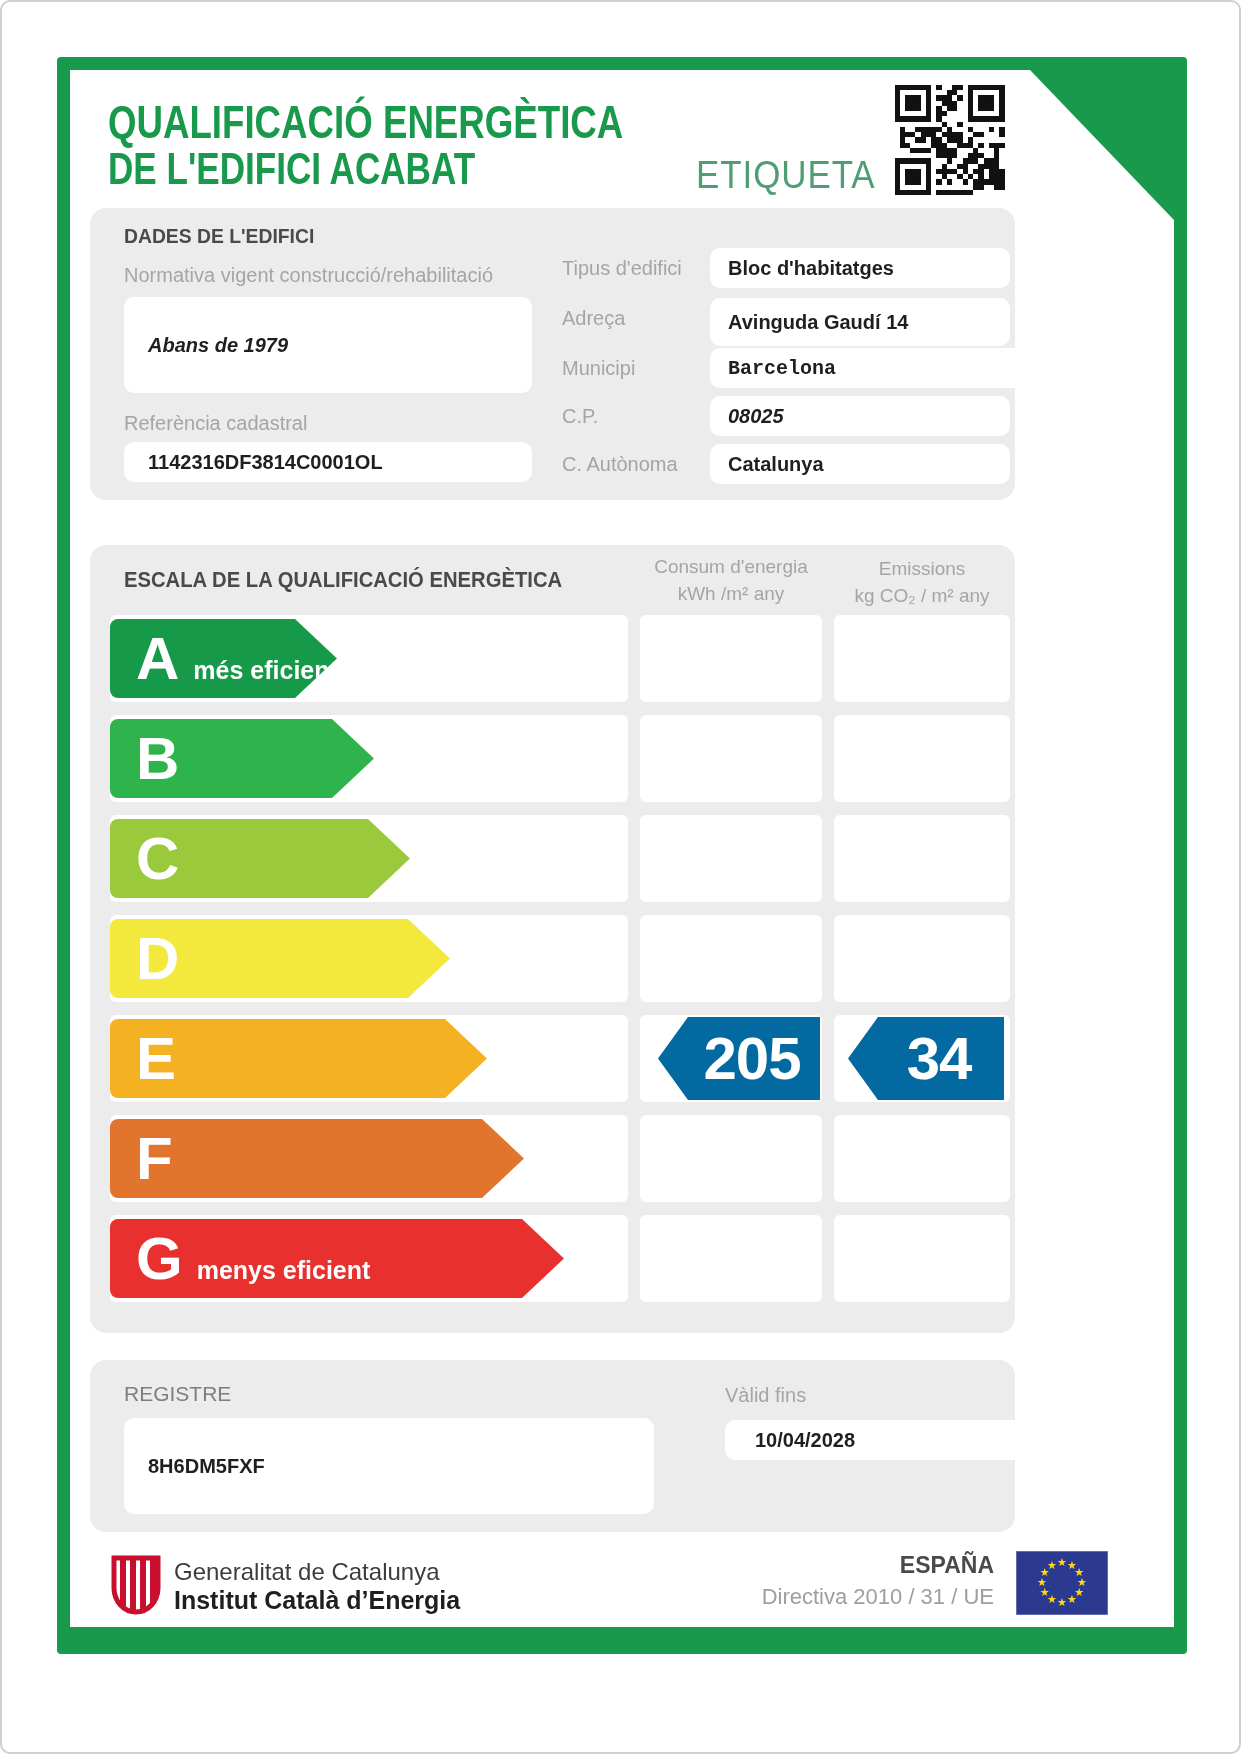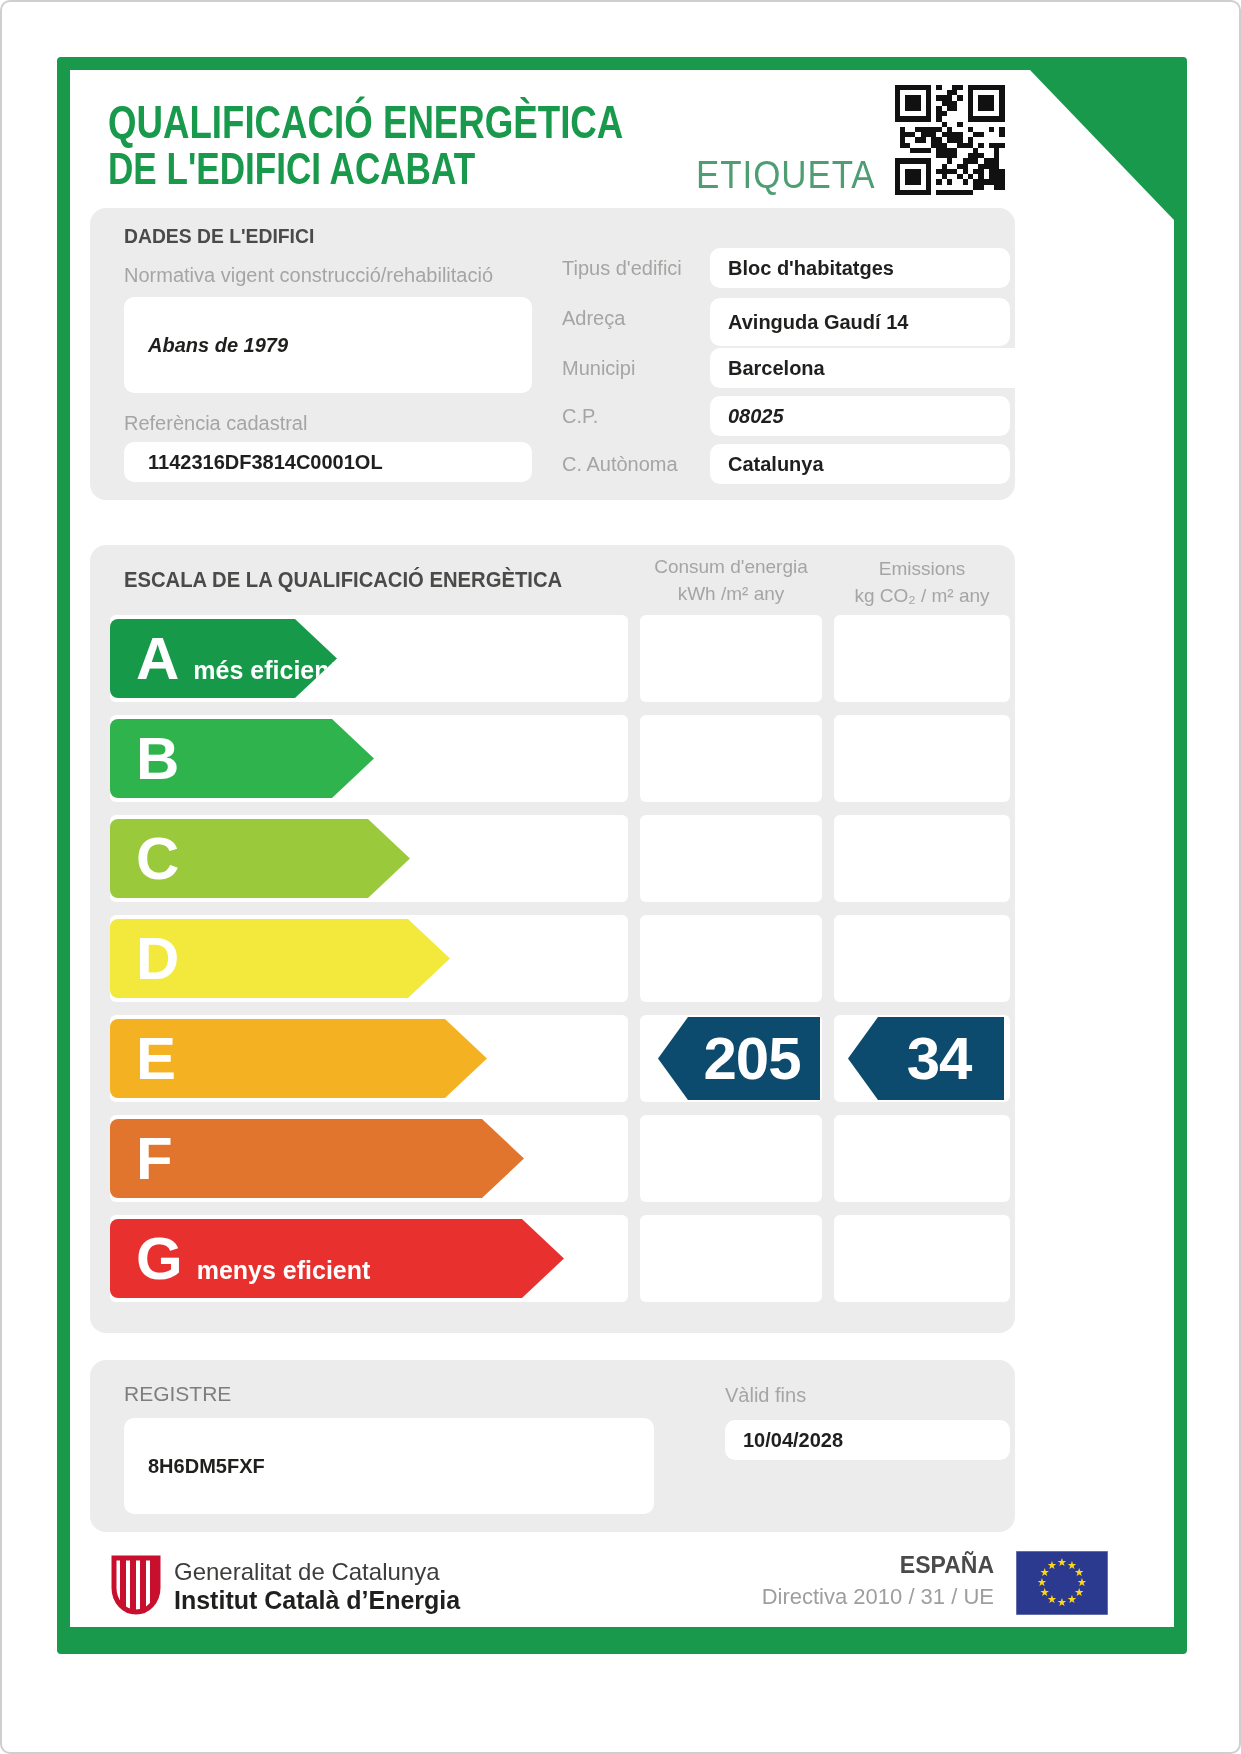--- a/index.html
+++ b/index.html
@@ -46,21 +46,21 @@
   .c2{left:638px;width:182px;}
   .c3{left:832px;width:176px;}
   .arrow{
     position:absolute;left:108px;top:4px;height:79px;border-radius:8px 0 0 8px;
     clip-path:polygon(0% 0%,calc(100% - 42px) 0%,100% 50%,calc(100% - 42px) 100%,0% 100%);
     display:flex;align-items:baseline;color:#fff;
   }
   .arrow .letter{font-size:60px;font-weight:700;line-height:79px;padding-left:26px;}
   .arrow .note{font-size:25px;font-weight:700;padding-left:14px;white-space:nowrap;}
   .badge{
-    position:absolute;top:2px;height:83px;background:#0c4a6e;
+    position:absolute;top:2px;height:83px;background:#0369a1;
     clip-path:polygon(30px 0,100% 0,100% 100%,30px 100%,0 50%);
     display:flex;align-items:center;justify-content:center;
   }
   .badge .num{color:#fff;font-size:60px;font-weight:700;padding-left:26px;letter-spacing:-1px;}
   .badge-consum{right:2px;width:162px;}
   .badge-emis{right:6px;width:156px;}
   
   .foot-org1{position:absolute;left:172px;top:1556px;font-size:24px;color:#3d3d3c;}
   .foot-org2{position:absolute;left:172px;top:1584px;font-size:25px;font-weight:700;color:#1f1f1d;}
   .foot-country{position:absolute;left:692px;top:1550px;width:300px;text-align:right;font-size:23px;font-weight:700;color:#4a4a4a;}
@@ -242,21 +242,21 @@
   <div class="wbox" style="left:708px;top:246px;width:300px;height:40px;">
     <span class="val" style="padding-left:18px;">Bloc d'habitatges</span>
   </div>
 
   <div class="lbl" style="left:560px;top:305px;">Adreça</div>
   <div class="wbox" style="left:708px;top:296px;width:300px;height:48px;">
     <span class="val" style="padding-left:18px;">Avinguda Gaudí 14</span>
   </div>
 
   <div class="lbl" style="left:560px;top:355px;">Municipi</div>
-  <div class="wbox" style="left:708px;top:346px;width:316px;height:40px;">
+  <div class="wbox" style="left:708px;top:346px;width:316px;height:40px;font-family:Liberation Mono, monospace;">
     <span class="val" style="padding-left:18px;">Barcelona</span>
   </div>
 
   <div class="lbl" style="left:560px;top:403px;">C.P.</div>
   <div class="wbox" style="left:708px;top:394px;width:300px;height:40px;font-style:italic;">
     <span class="val" style="padding-left:18px;">08025</span>
   </div>
 
   <div class="lbl" style="left:560px;top:451px;">C. Autònoma</div>
   <div class="wbox" style="left:708px;top:442px;width:300px;height:40px;">
@@ -341,21 +341,21 @@
       <span class="note">menys eficient</span>
     </div>
   </div>
 
   <div class="section sec-registre"></div>
   <div class="lbl" style="left:122px;top:1380px;color:#7e7e7d;font-size:21px;">REGISTRE</div>
   <div class="wbox" style="left:122px;top:1416px;width:530px;height:96px;">
     <span class="val">8H6DM5FXF</span>
   </div>
   <div class="lbl" style="left:723px;top:1382px;">Vàlid fins</div>
-  <div class="wbox" style="left:723px;top:1418px;width:285px;height:40px;">
+  <div class="wbox" style="left:723px;top:1418px;width:285px;height:40px;padding-left:12px;">
     <span class="val" style="padding-left:18px;">10/04/2028</span>
   </div>
 
   <div class="shield">
     <svg viewBox="0 0 52 62" width="52" height="62">
       <defs>
           <clipPath id="shieldclip">
             <path d="M4 4 h44 v30 a22 24 0 0 1 -44 0 z"></path>
           </clipPath>
         </defs>

